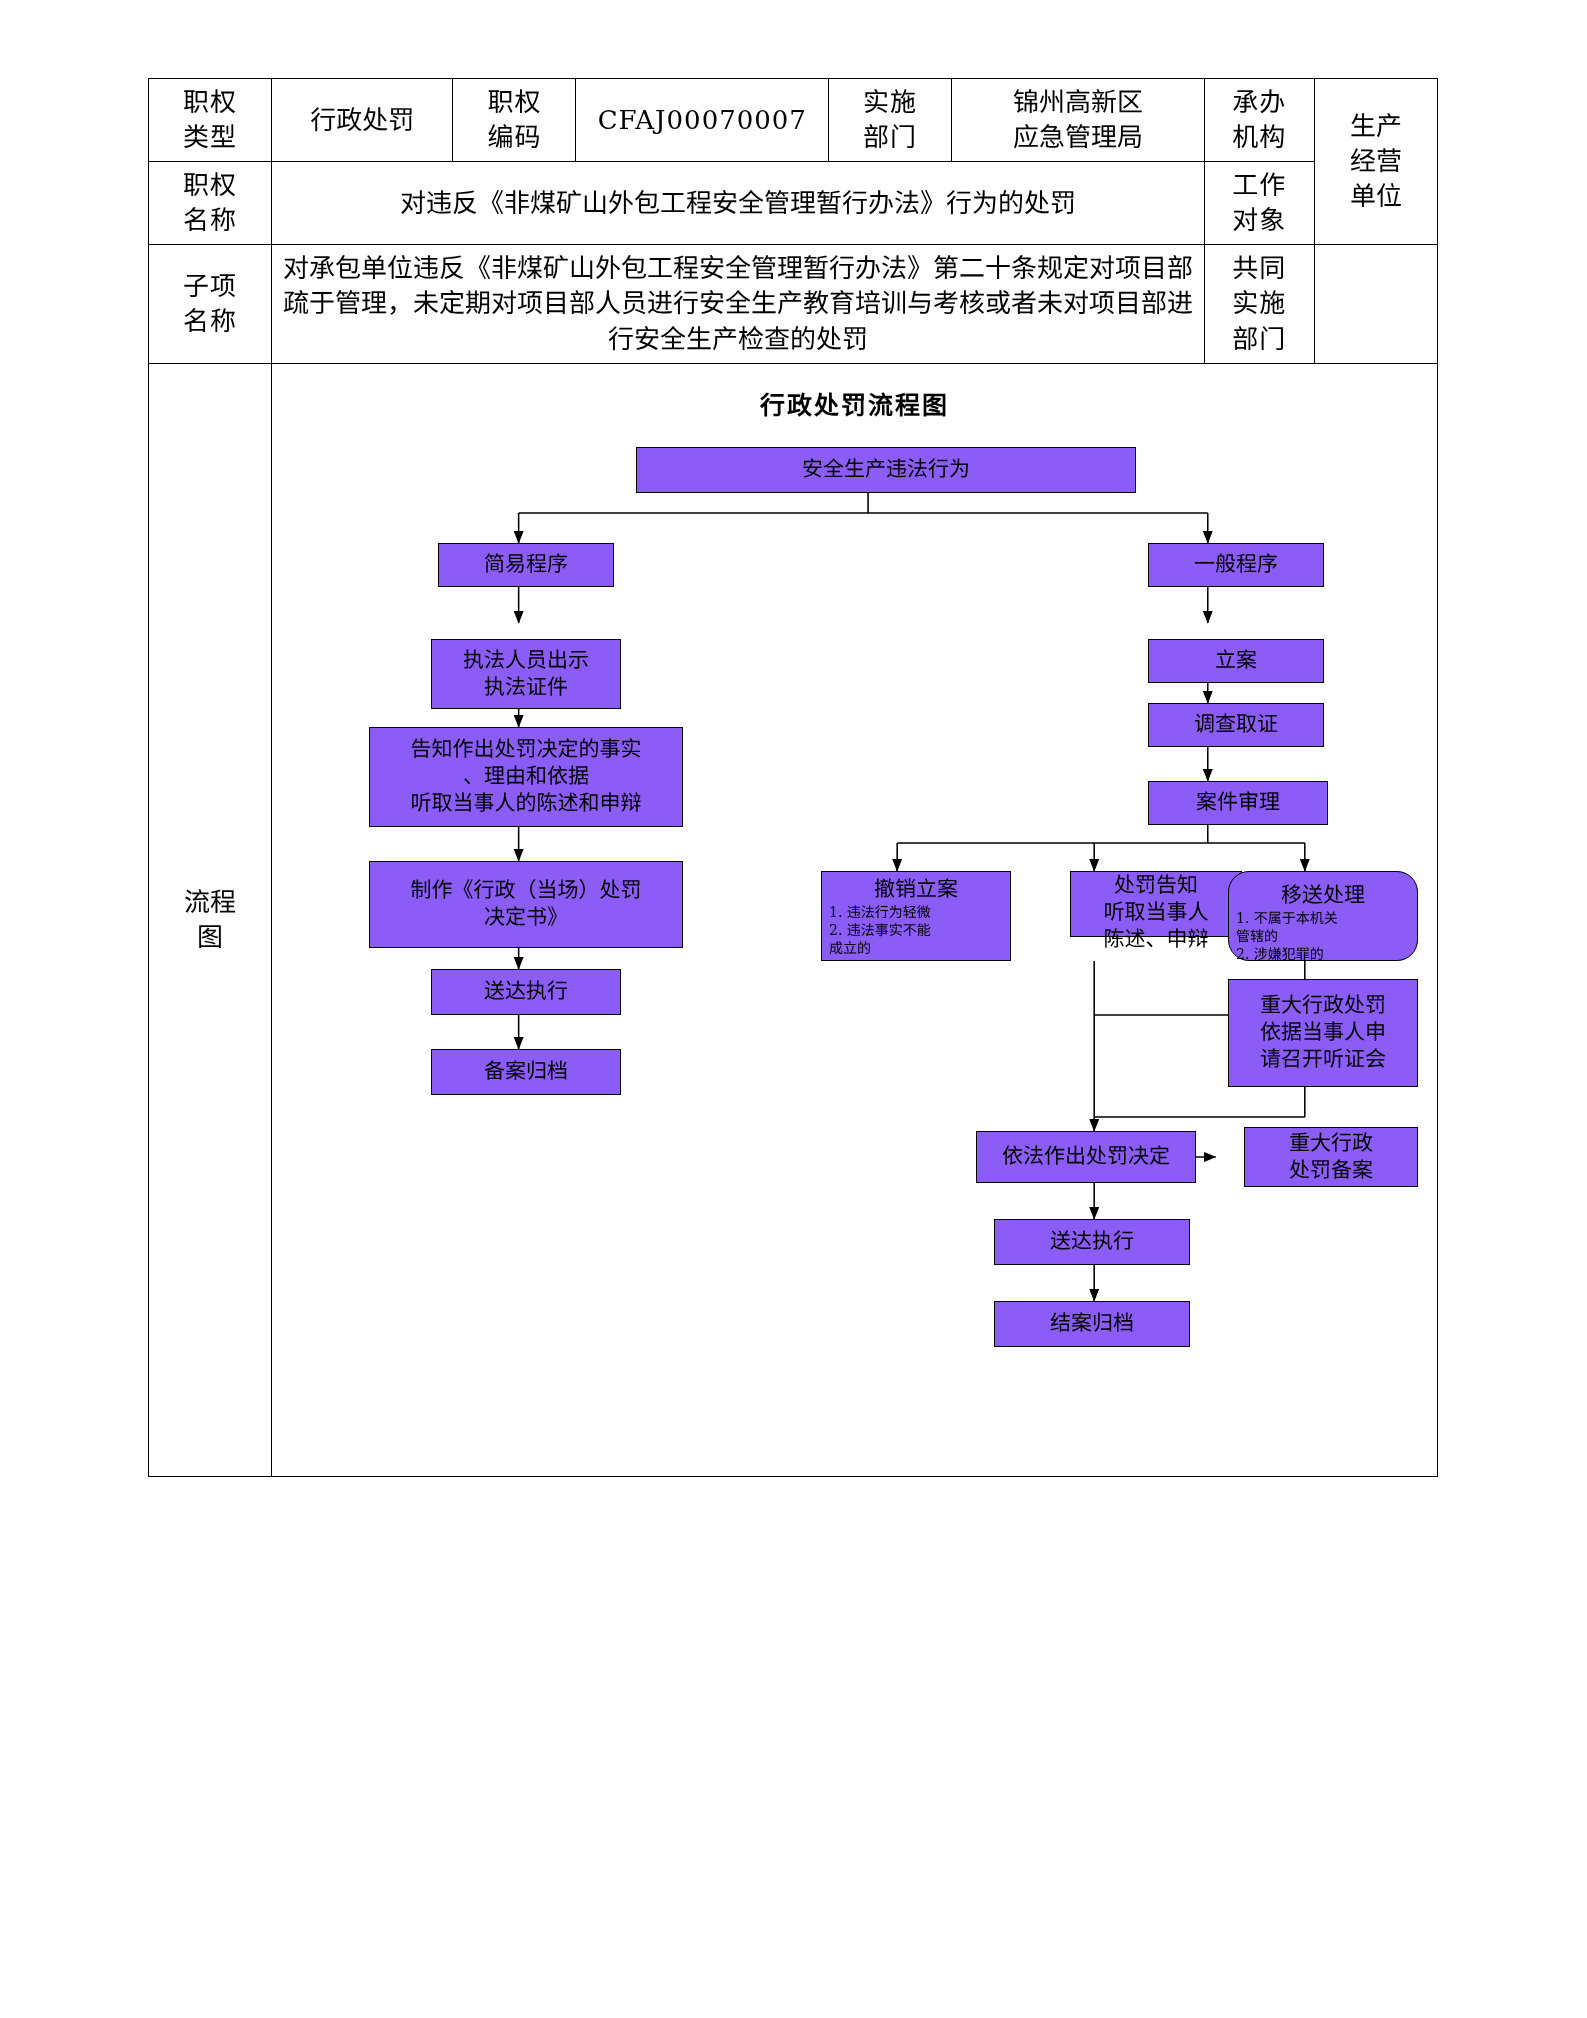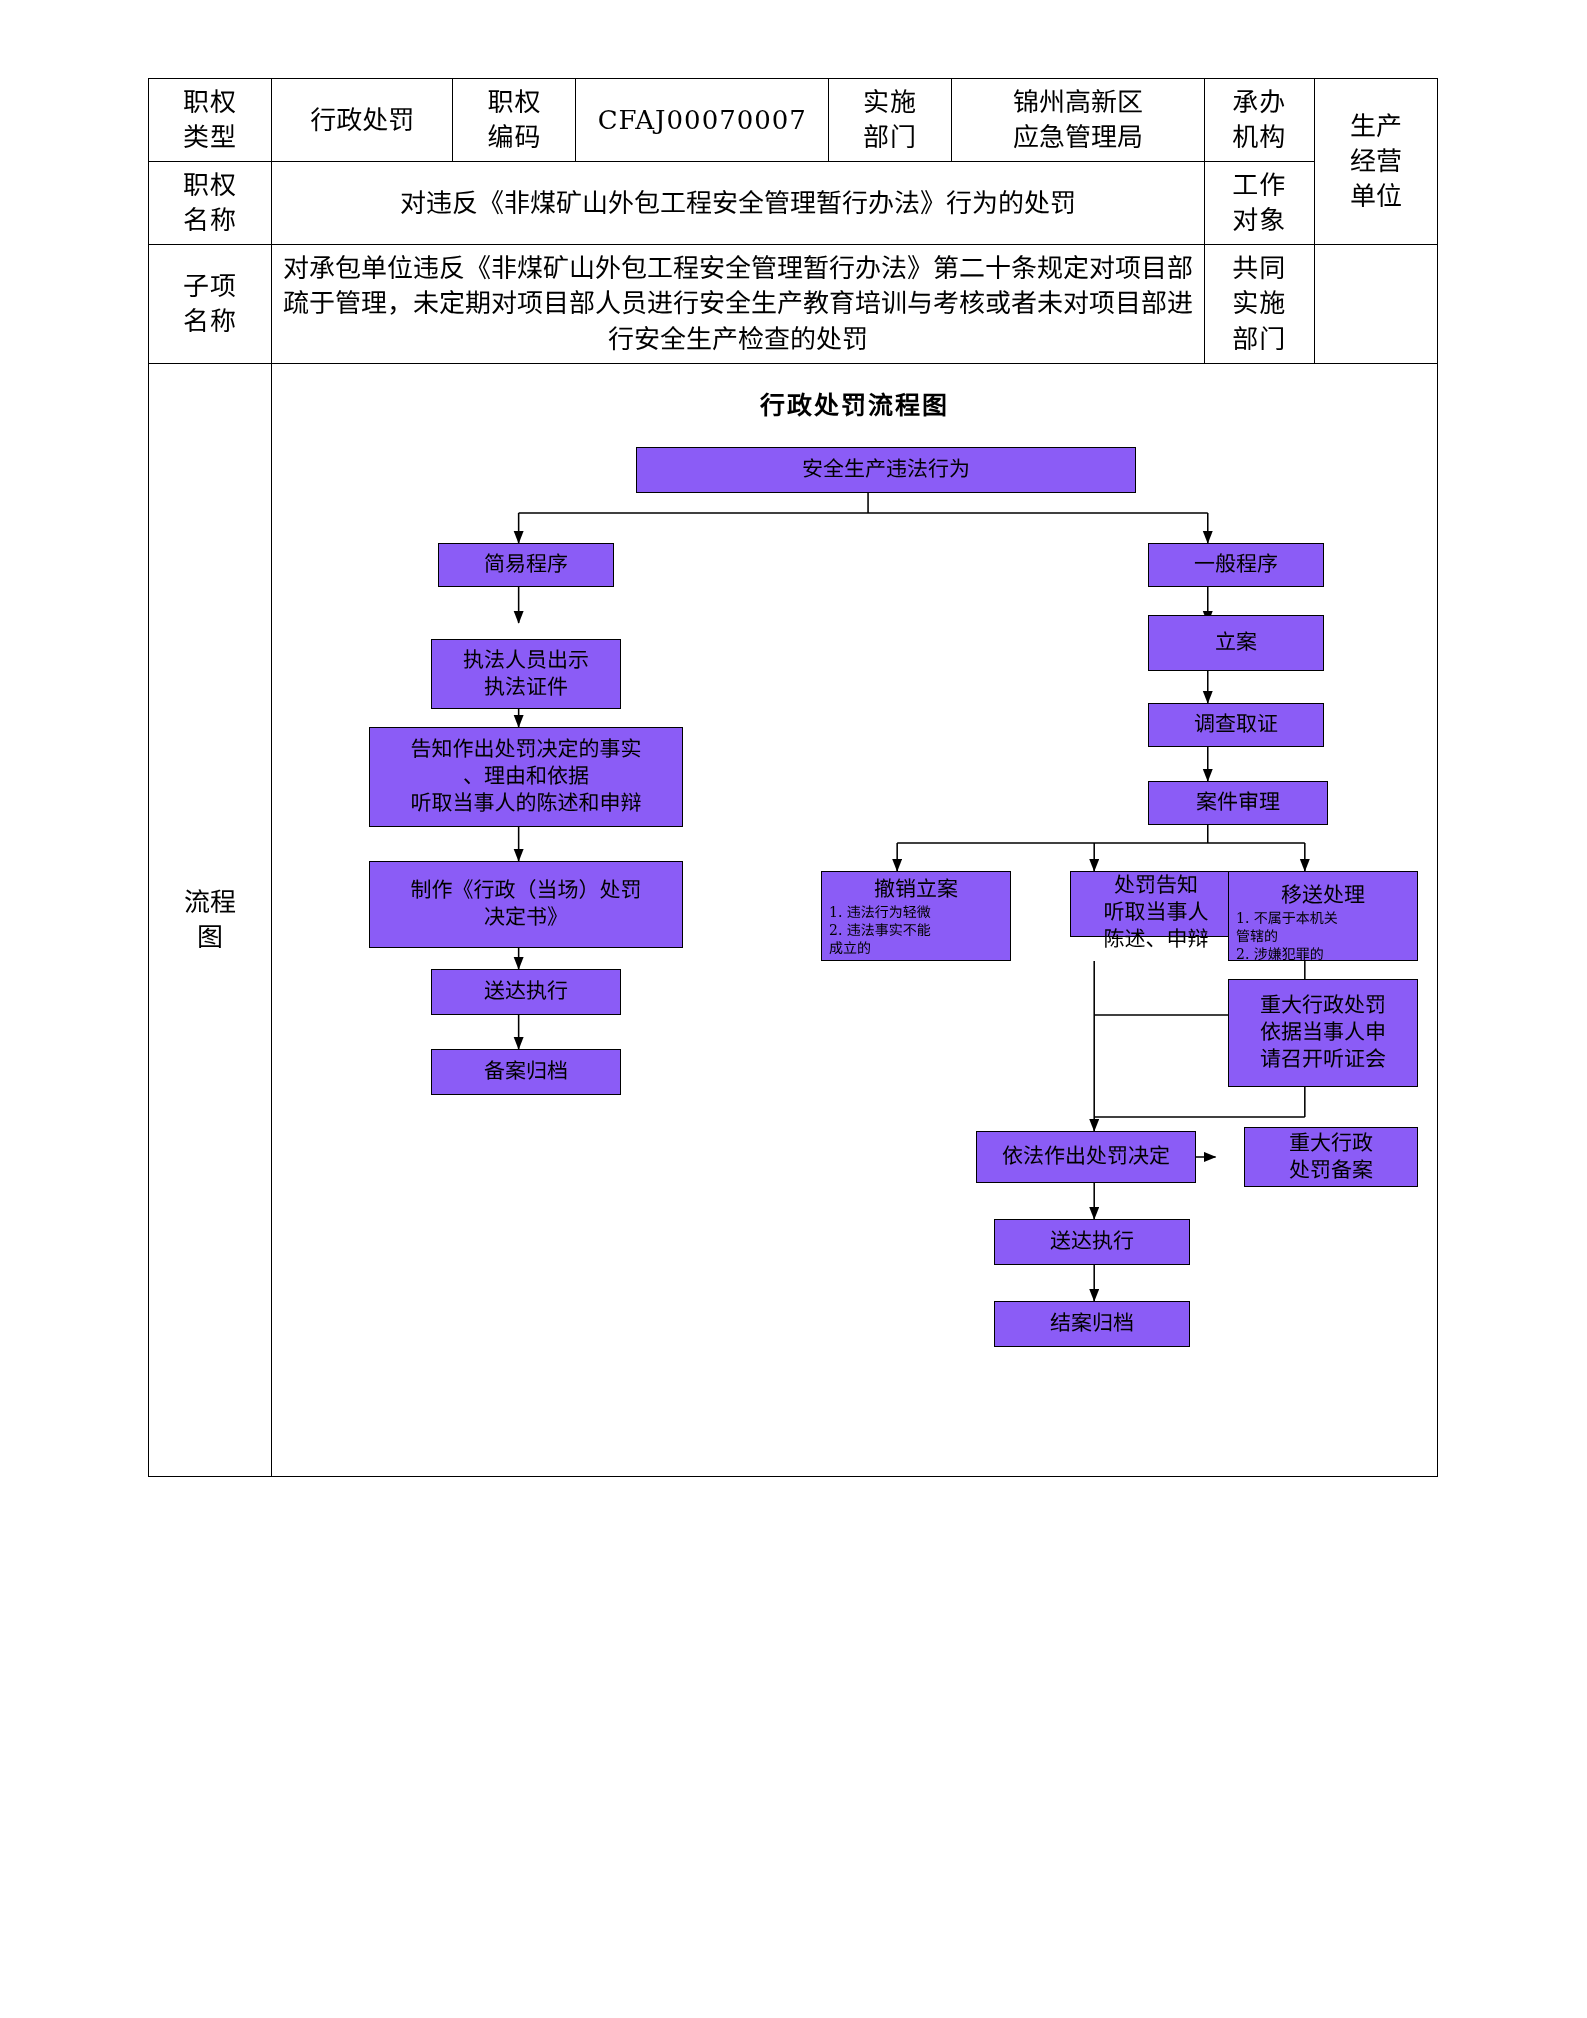--- a/index.html
+++ b/index.html
@@ -208,21 +208,21 @@
               <path d="M843,890 L843,926" stroke="#000" stroke-width="1.6" fill="none" marker-end="url(#ah)"></path>
             </svg>
 
             <div class="node" style="left:360px; top:72px; width:500px; height:46px; white-space:pre-line">安全生产违法行为</div>
 
             <div class="node" style="left:162px; top:168px; width:176px; height:44px; white-space:pre-line">简易程序</div>
             <div class="node" style="left:872px; top:168px; width:176px; height:44px; white-space:pre-line">一般程序</div>
 
             <div class="node" style="left:155px; top:264px; width:190px; height:70px; white-space:pre-line">执法人员出示
 执法证件</div>
-            <div class="node" style="left:872px; top:240px; width:176px; height:56px; white-space:pre-line">立案</div>
+            <div class="node" style="left:872px; top:264px; width:176px; height:44px; white-space:pre-line">立案</div>
 
             <div class="node" style="left:93px; top:352px; width:314px; height:100px; white-space:pre-line">告知作出处罚决定的事实
 、理由和依据
 听取当事人的陈述和申辩</div>
             <div class="node" style="left:872px; top:328px; width:176px; height:44px; white-space:pre-line">调查取证</div>
 
             <div class="node" style="left:93px; top:486px; width:314px; height:87px; white-space:pre-line">制作《行政（当场）处罚
 决定书》</div>
             <div class="node" style="left:872px; top:406px; width:180px; height:44px; white-space:pre-line">案件审理</div>
 
@@ -235,21 +235,21 @@
               <div class="sm">2. 违法事实不能</div>
               <div class="sm">成立的</div>
             </div>
 
             <div class="node" style="left:794px; top:496px; width:172px; height:66px; padding-top:20px;">
               <div class="hd">处罚告知</div>
               <div class="hd">听取当事人</div>
               <div class="hd">陈述、申辩</div>
             </div>
 
-            <div class="node" style="left:952px; top:496px; width:190px; height:90px; align-items:flex-start; padding-top:16px;">
+            <div class="node" style="left:952px; top:496px; width:190px; height:90px; align-items:flex-start; padding-top:16px;border-radius:21px;">
               <div class="hd" style="width:100%; text-align:center">移送处理</div>
               <div class="sm">1. 不属于本机关</div>
               <div class="sm">管辖的</div>
               <div class="sm">2. 涉嫌犯罪的</div>
             </div>
 
             <div class="node" style="left:952px; top:604px; width:190px; height:108px; white-space:pre-line">重大行政处罚
 依据当事人申
 请召开听证会</div>
 

